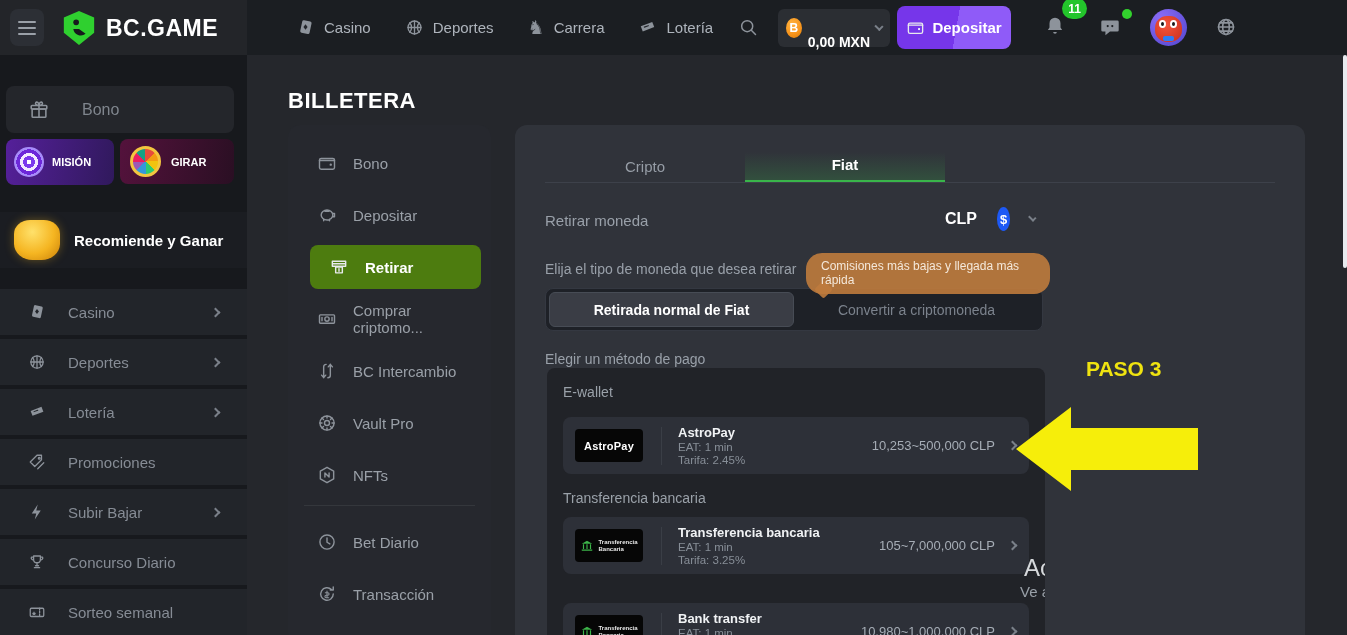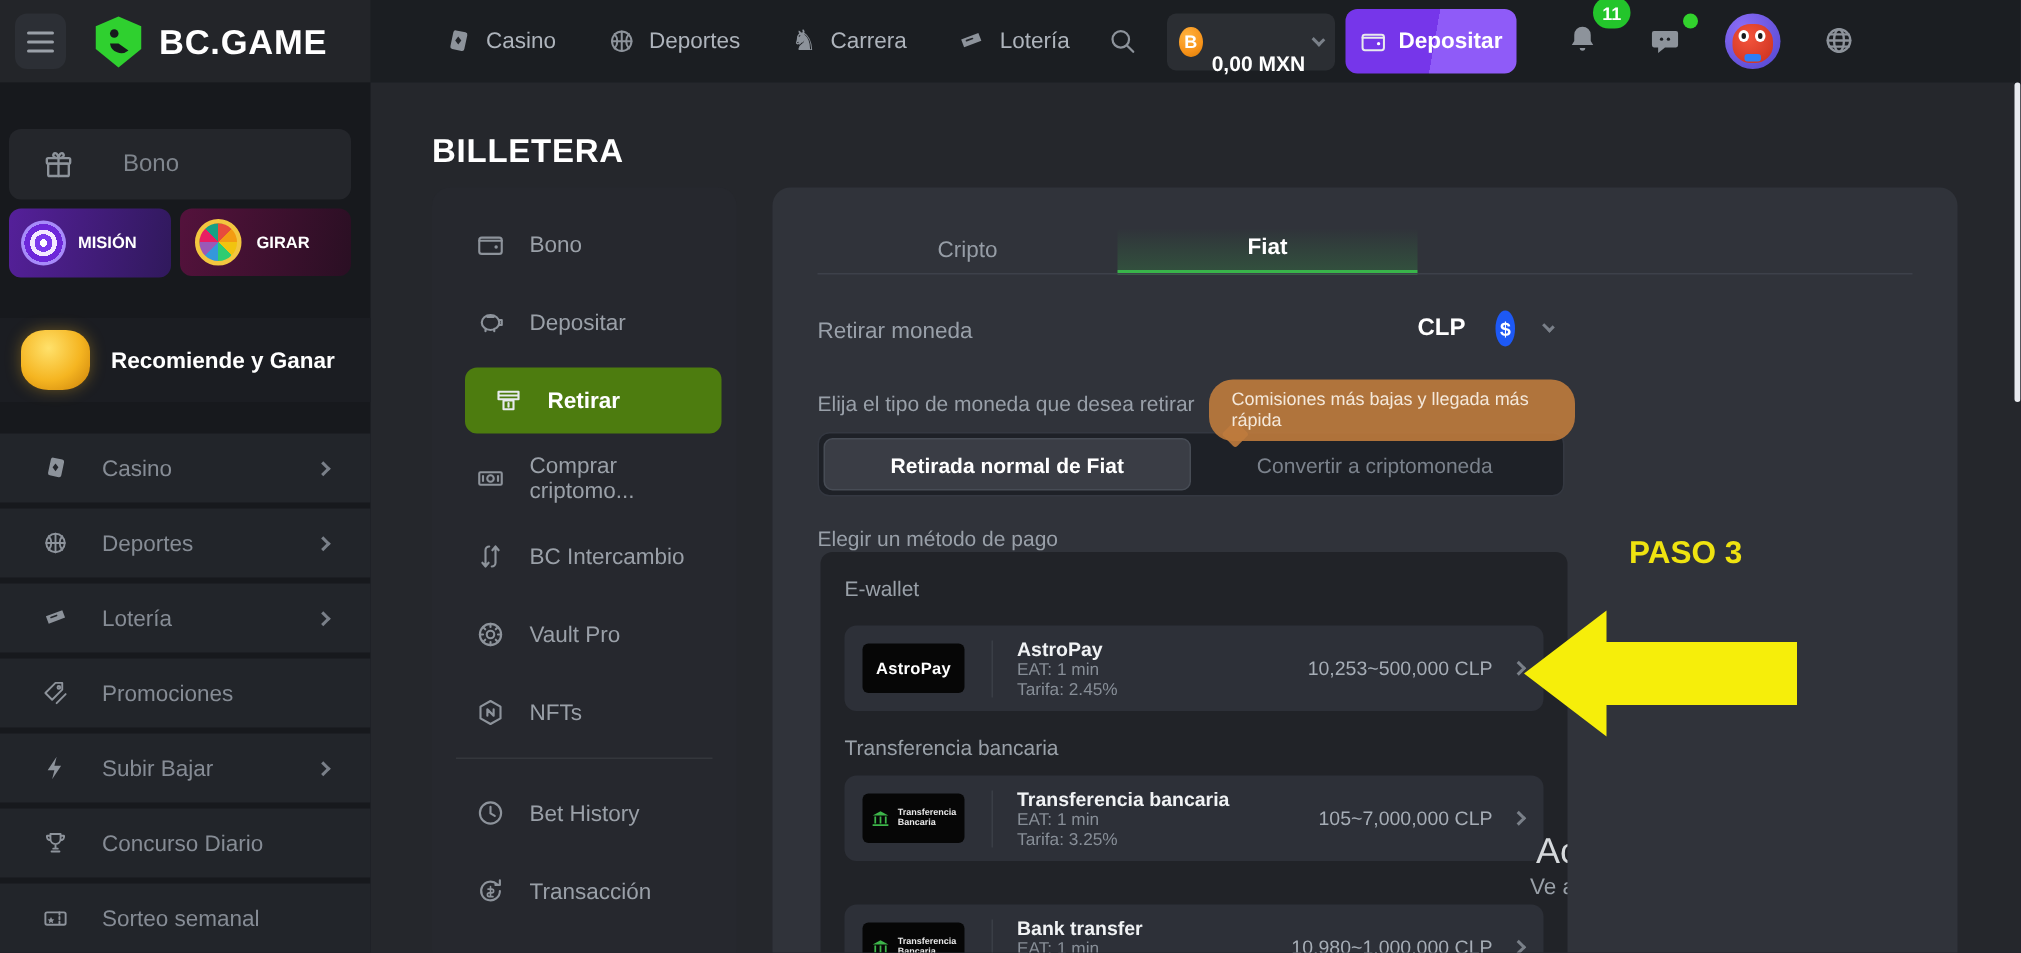--- a/index.html
+++ b/index.html
@@ -374,21 +374,21 @@
           <path d="M9.5 14.5v-5l5 5v-5"></path>
       </svg>
       <span>NFTs</span>
     </div>
     <div class="wm-divider"></div>
     <div class="wm-item">
       <svg class="ic" width="20" height="20" viewBox="0 0 24 24">
         <circle cx="12" cy="12" r="8.5"></circle>
           <path d="M12 7v5.3l3.4 2"></path>
       </svg>
-      <span>Bet History</span>
+      <span>Bet Diario</span>
     </div>
     <div class="wm-item">
       <svg class="ic" width="20" height="20" viewBox="0 0 24 24">
         <path d="M19.5 12a7.5 7.5 0 1 1-2.2-5.3 M19.5 3.5v3.6h-3.6"></path>
           <path d="M12 8.5v7 M10 10.5h3a1.5 1.5 0 0 1 0 3h-2a1.5 1.5 0 0 0 0 3h3" stroke-width="1.3"></path>
       </svg>
       <span>Transacción</span>
     </div>
     <div class="wm-item" style="opacity:.55;">
       

